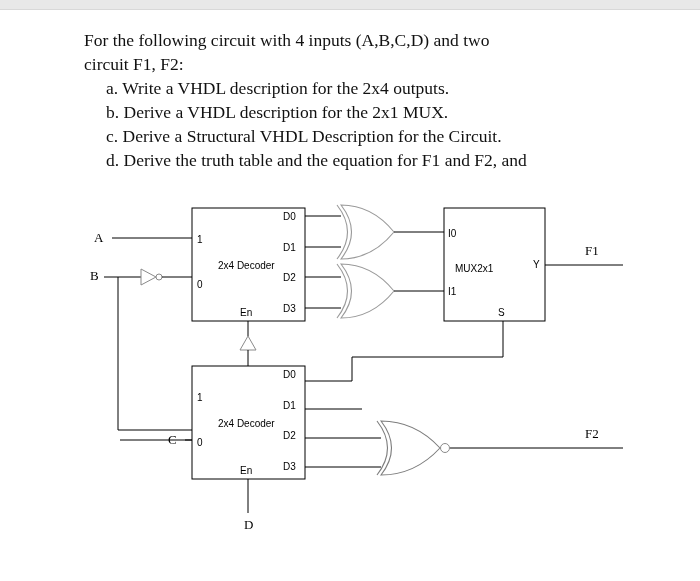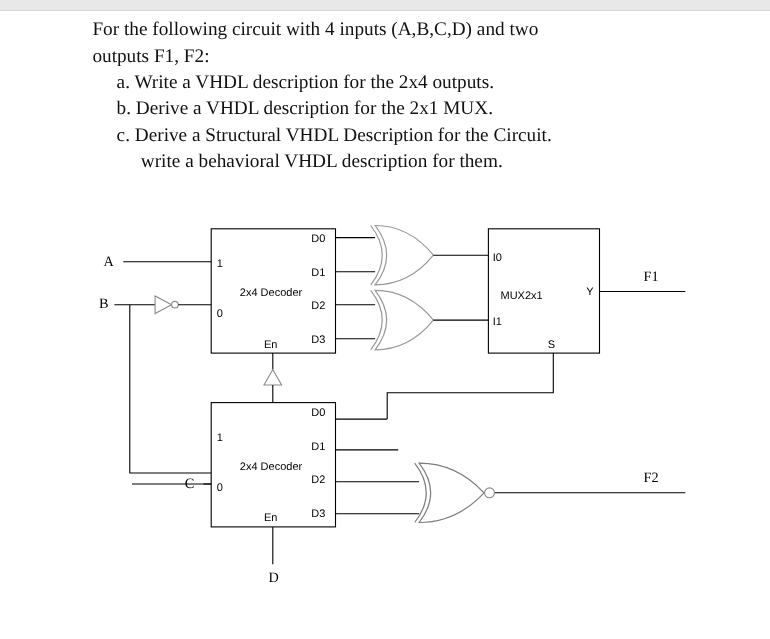--- a/index.html
+++ b/index.html
@@ -18,21 +18,21 @@
   #topbar {
     position: absolute;
     left: 0; top: 0;
     width: 700px; height: 9px;
     background: #e8e8e8;
     border-bottom: 1px solid #d8d8d8;
   }
   #question {
     position: absolute;
     left: 84px;
-    top: 14px;
+    top: 28px;
     width: 560px;
     font-size: 17.5px;
     line-height: 24px;
     color: #111111;
   }
   #question .line { white-space: pre; }
   #question .indent1 { padding-left: 22px; }
   #question .indent2 { padding-left: 44px; }
   #circuit {
     position: absolute;
@@ -83,25 +83,25 @@
     fill: #ffffff;
   }
 </style>
 </head>
 <body>
 
 <div id="topbar"></div>
 
 <div id="question">
   <div class="line">For the following circuit with 4 inputs (A,B,C,D) and two</div>
-  <div class="line">outputs F1, F2:</div>
+  <div class="line">circuit F1, F2:</div>
   <div class="line indent1">a. Write a VHDL description for the 2x4 outputs.</div>
   <div class="line indent1">b. Derive a VHDL description for the 2x1 MUX.</div>
   <div class="line indent1">c. Derive a Structural VHDL Description for the Circuit.</div>
-  <div class="line indent2">write a behavioral VHDL description for them.</div>
+  <div class="line indent1">d. Derive the truth table and the equation for F1 and F2, and</div>
 </div>
 
 <div id="circuit">
 <svg width="700" height="360" viewBox="0 0 700 360" xmlns="http://www.w3.org/2000/svg">
 
   <rect class="box" x="192" y="13" width="113" height="113"></rect>
   <text class="lbl" x="218" y="74">2x4 Decoder</text>
   <text class="lbl" x="197" y="48">1</text>
   <text class="lbl" x="197" y="93">0</text>
   <text class="lbl" x="240" y="121">En</text>

